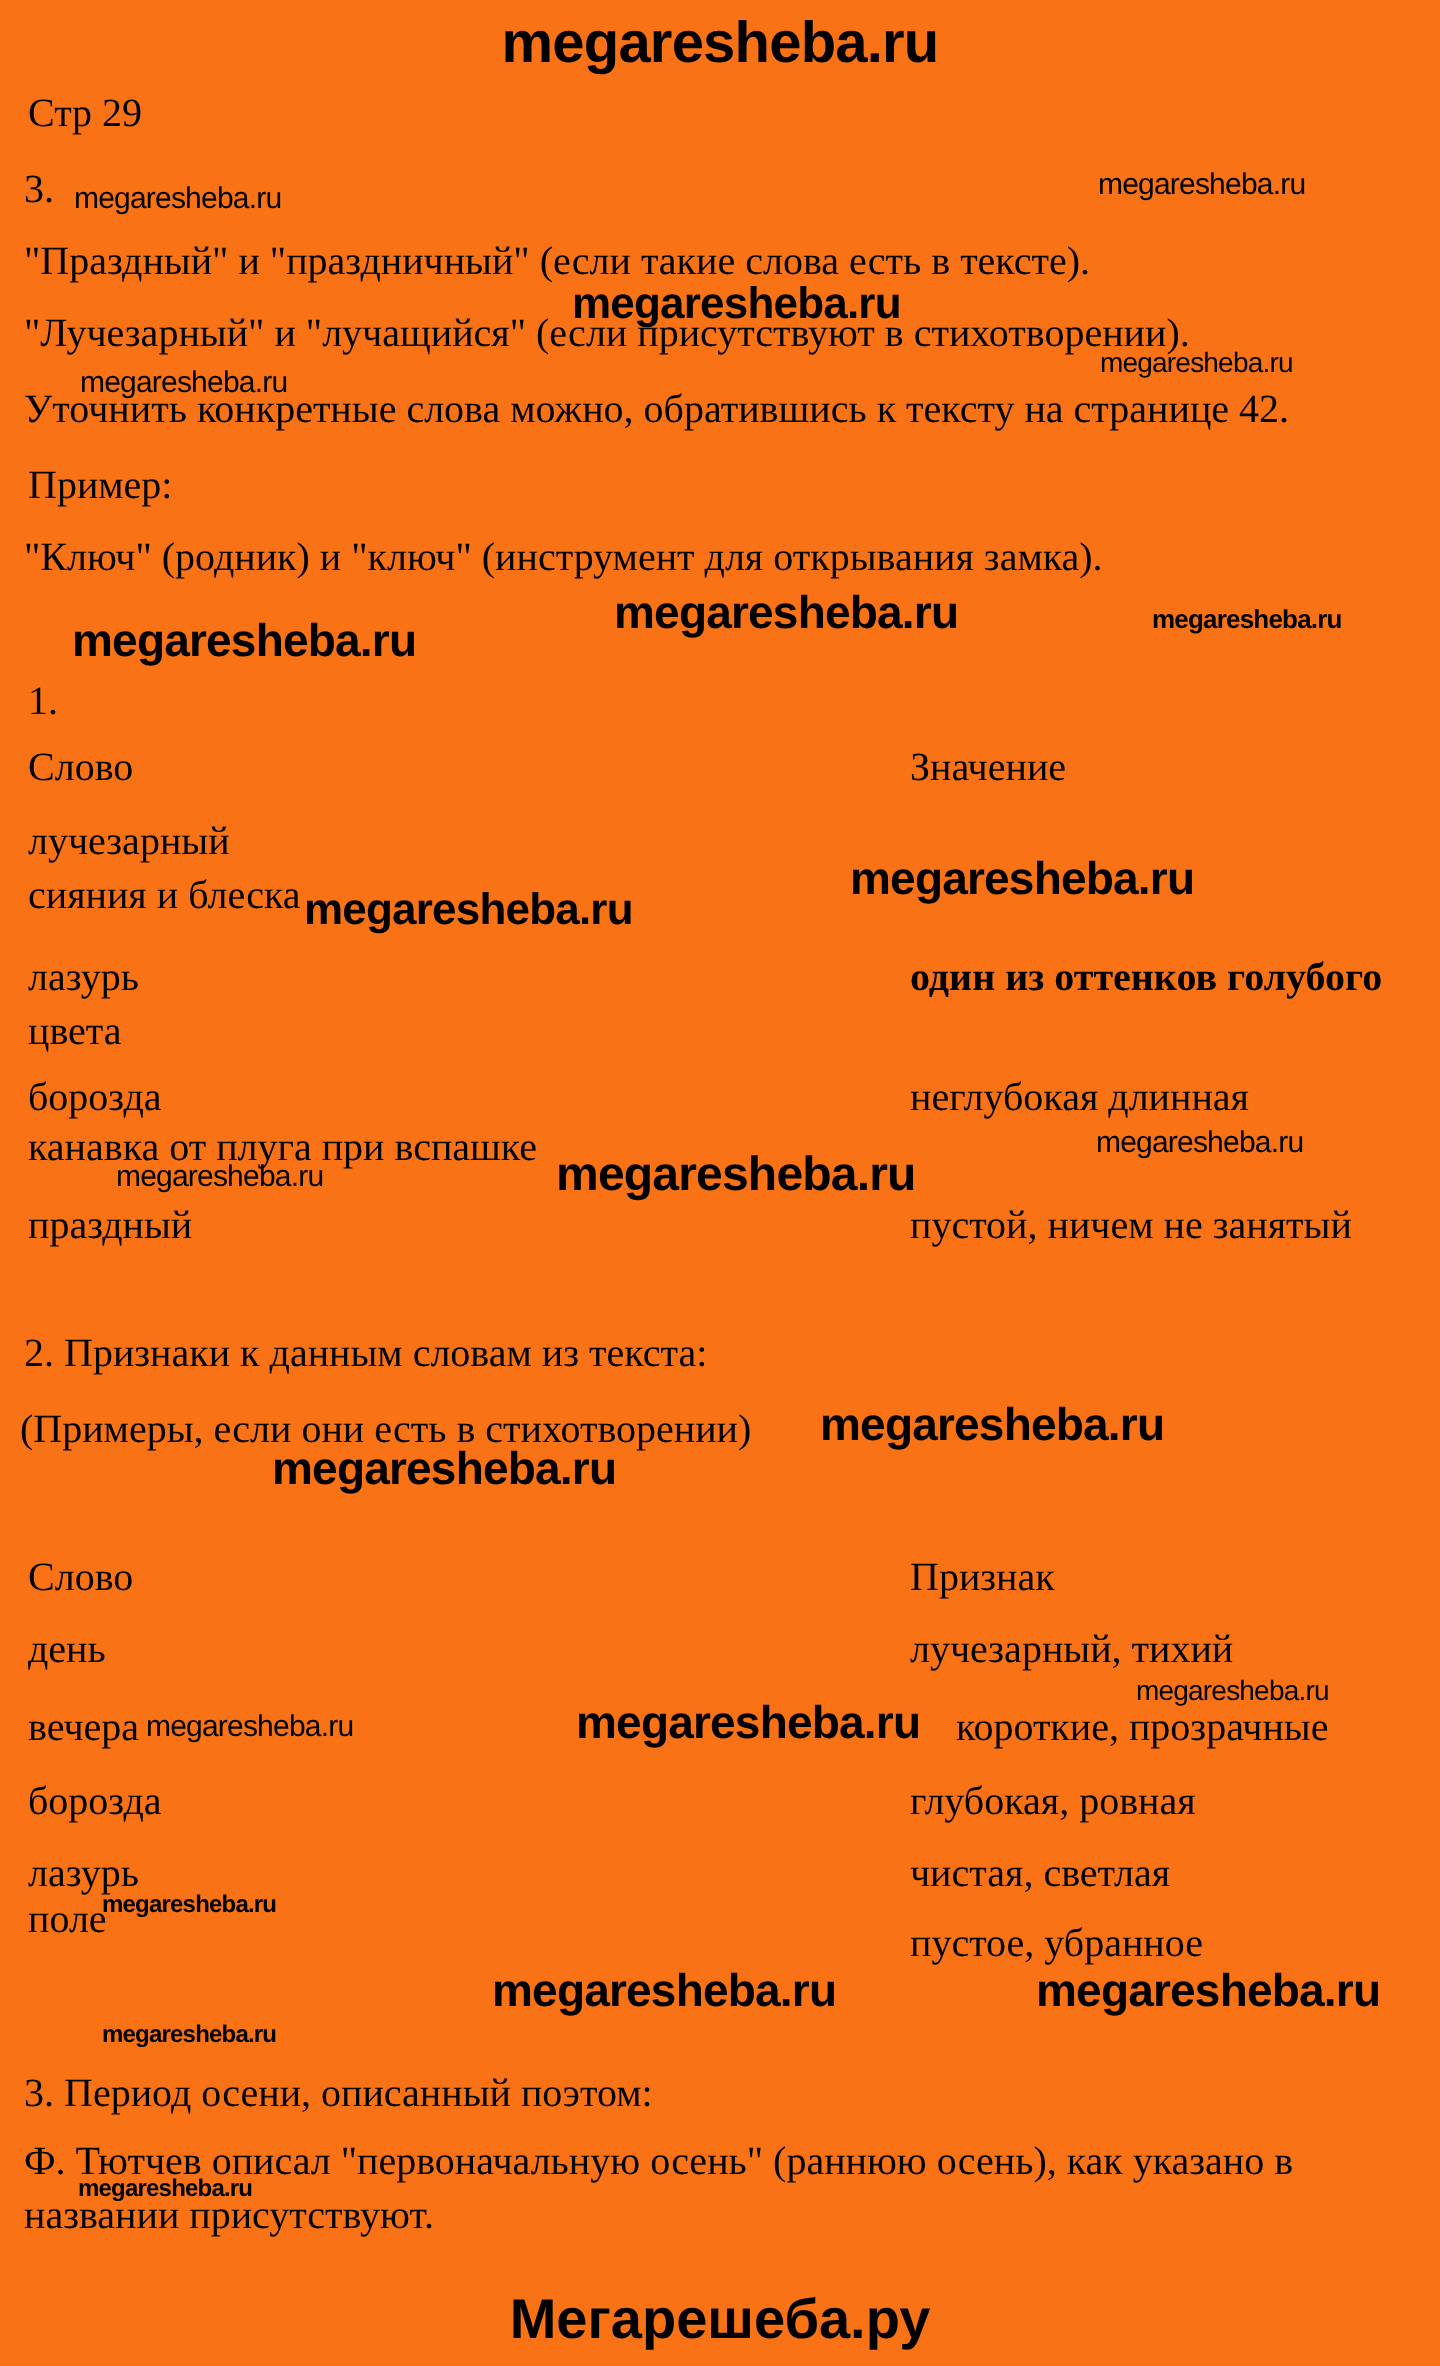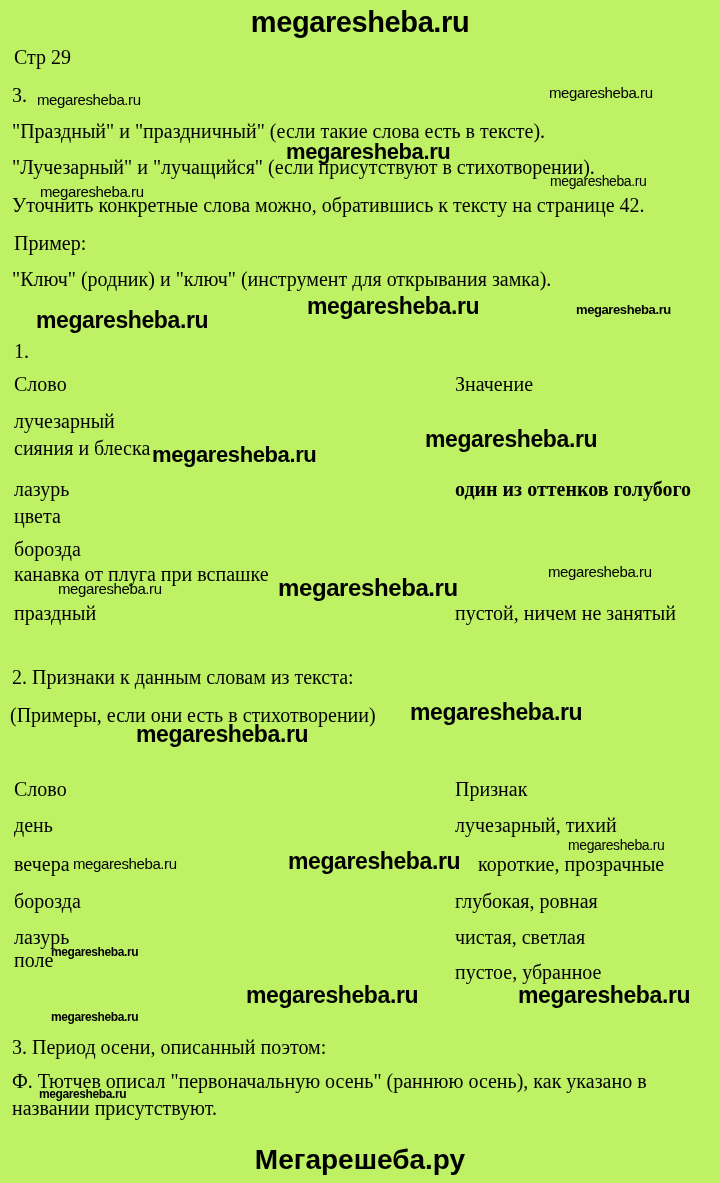--- a/index.html
+++ b/index.html
@@ -1,19 +1,19 @@
 <!DOCTYPE html>
 <html><head>
 <meta charset="utf-8">
 <style>
   html,body{margin:0;padding:0;background:#fff;}
   .page{
     position:relative;
     width:720px;height:1183px;
-    background:#bef264;
+    background:#f97316;
     overflow:hidden;
     color:#000;
   }
   
   .t{
     position:absolute;
     font-family:"Liberation Serif","DejaVu Serif",serif;
     font-size:20px;
     color:#000;
     white-space:nowrap;
@@ -66,20 +66,21 @@
   <div class="t" style="left:14px;top:410px;">лучезарный</div>
   <div class="wm b" style="left:425px;top:428px;font-size:23px;">megaresheba.ru</div>
   <div class="t" style="left:14px;top:437px;">сияния и блеска</div>
   <div class="wm b" style="left:152px;top:444px;font-size:22px;">megaresheba.ru</div>
 
   <div class="t" style="left:14px;top:478px;">лазурь</div>
   <div class="t" style="left:455px;top:478px;font-weight:bold;">один из оттенков голубого</div>
   <div class="t" style="left:14px;top:505px;">цвета</div>
 
   <div class="t" style="left:14px;top:538px;">борозда</div>
+  <div class="t" style="left:455px;top:538px;">неглубокая длинная</div>
   <div class="t" style="left:14px;top:563px;">канавка от плуга при вспашке</div>
   <div class="wm" style="left:548px;top:564px;font-size:15px;">megaresheba.ru</div>
   <div class="wm" style="left:58px;top:581px;font-size:15px;">megaresheba.ru</div>
   <div class="wm b" style="left:278px;top:576px;font-size:24px;">megaresheba.ru</div>
 
   <div class="t" style="left:14px;top:602px;">праздный</div>
   <div class="t" style="left:455px;top:602px;font-family:Liberation Serif, serif;">пустой, ничем не занятый</div>
 
   <div class="t" style="left:12px;top:666px;">2. Признаки к данным словам из текста:</div>
   <div class="t" style="left:10px;top:704px;">(Примеры, если они есть в стихотворении)</div>

